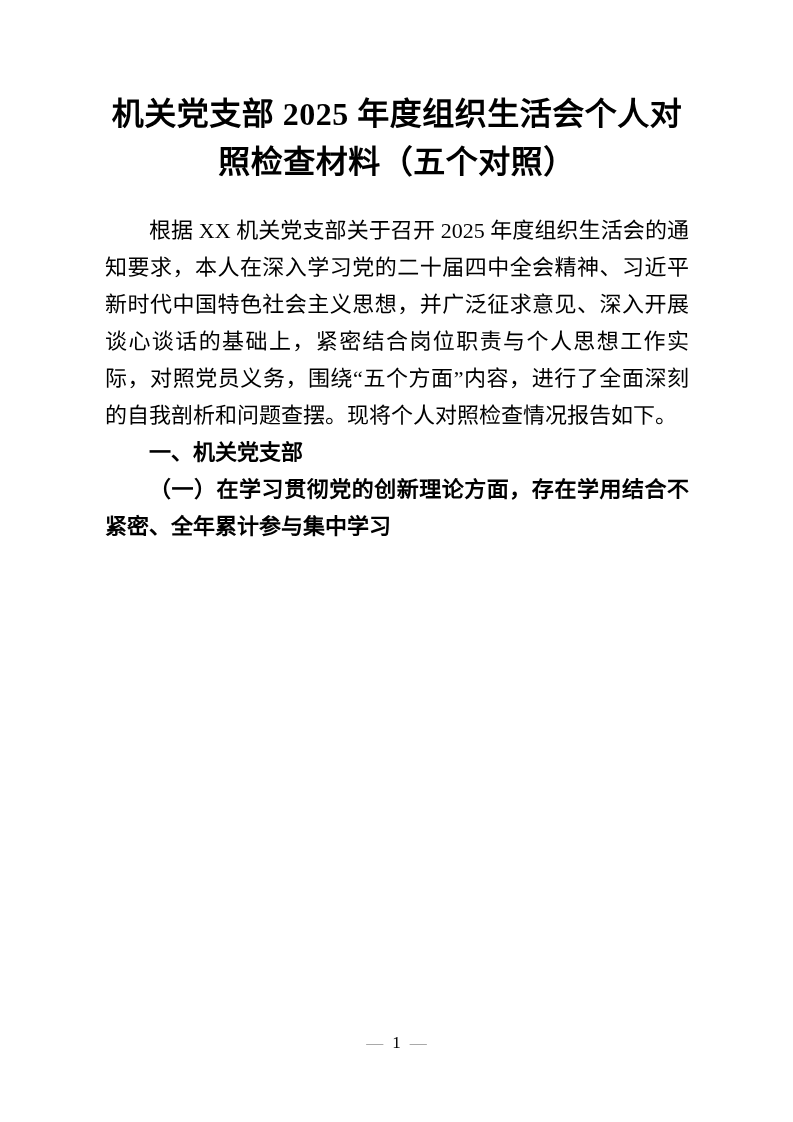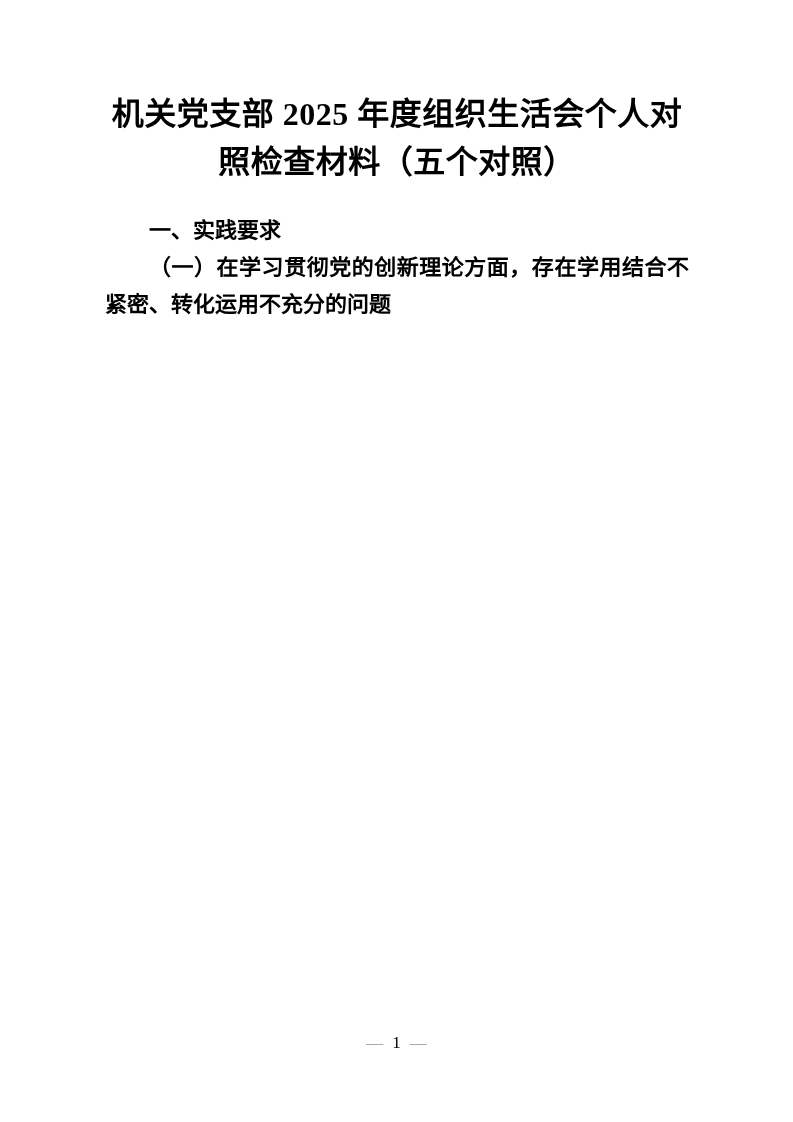--- a/index.html
+++ b/index.html
@@ -77,23 +77,24 @@
   }
 </style>
 </head>
 <body>
 
 <div class="page">
   <div class="content">
 
     <h1 class="doc-title">机关党支部 2025 年度组织生活会个人对照检查材料（五个对照）</h1>
 
+    <p class="para">根据 XX 机关党支部关于召开 2025 年度组织生活会的通知要求，本人在深入学习党的二十届四中全会精神、习近平新时代中国特色社会主义思想，并广泛征求意见、深入开展谈心谈话的基础上，紧密结合岗位职责与个人思想工作实际，对照党员义务，围绕“五个方面”内容，进行了全面深刻的自我剖析和问题查摆。现将个人对照检查情况报告如下。</p>
 
-    <h2 class="h-section">一、实践要求</h2>
+    <h2 class="h-section">一、机关党支部</h2>
 
-    <h3 class="h-sub">（一）在学习贯彻党的创新理论方面，存在学用结合不紧密、转化运用不充分的问题</h3>
+    <h3 class="h-sub">（一）在学习贯彻党的创新理论方面，存在学用结合不紧密、全年累计参与集中学习</h3>
 
 
 
   </div>
 
   <div class="page-footer"><span class="footer-dash">—</span><span class="footer-num">1</span><span class="footer-dash">—</span></div>
 </div>
 
 </body></html>

